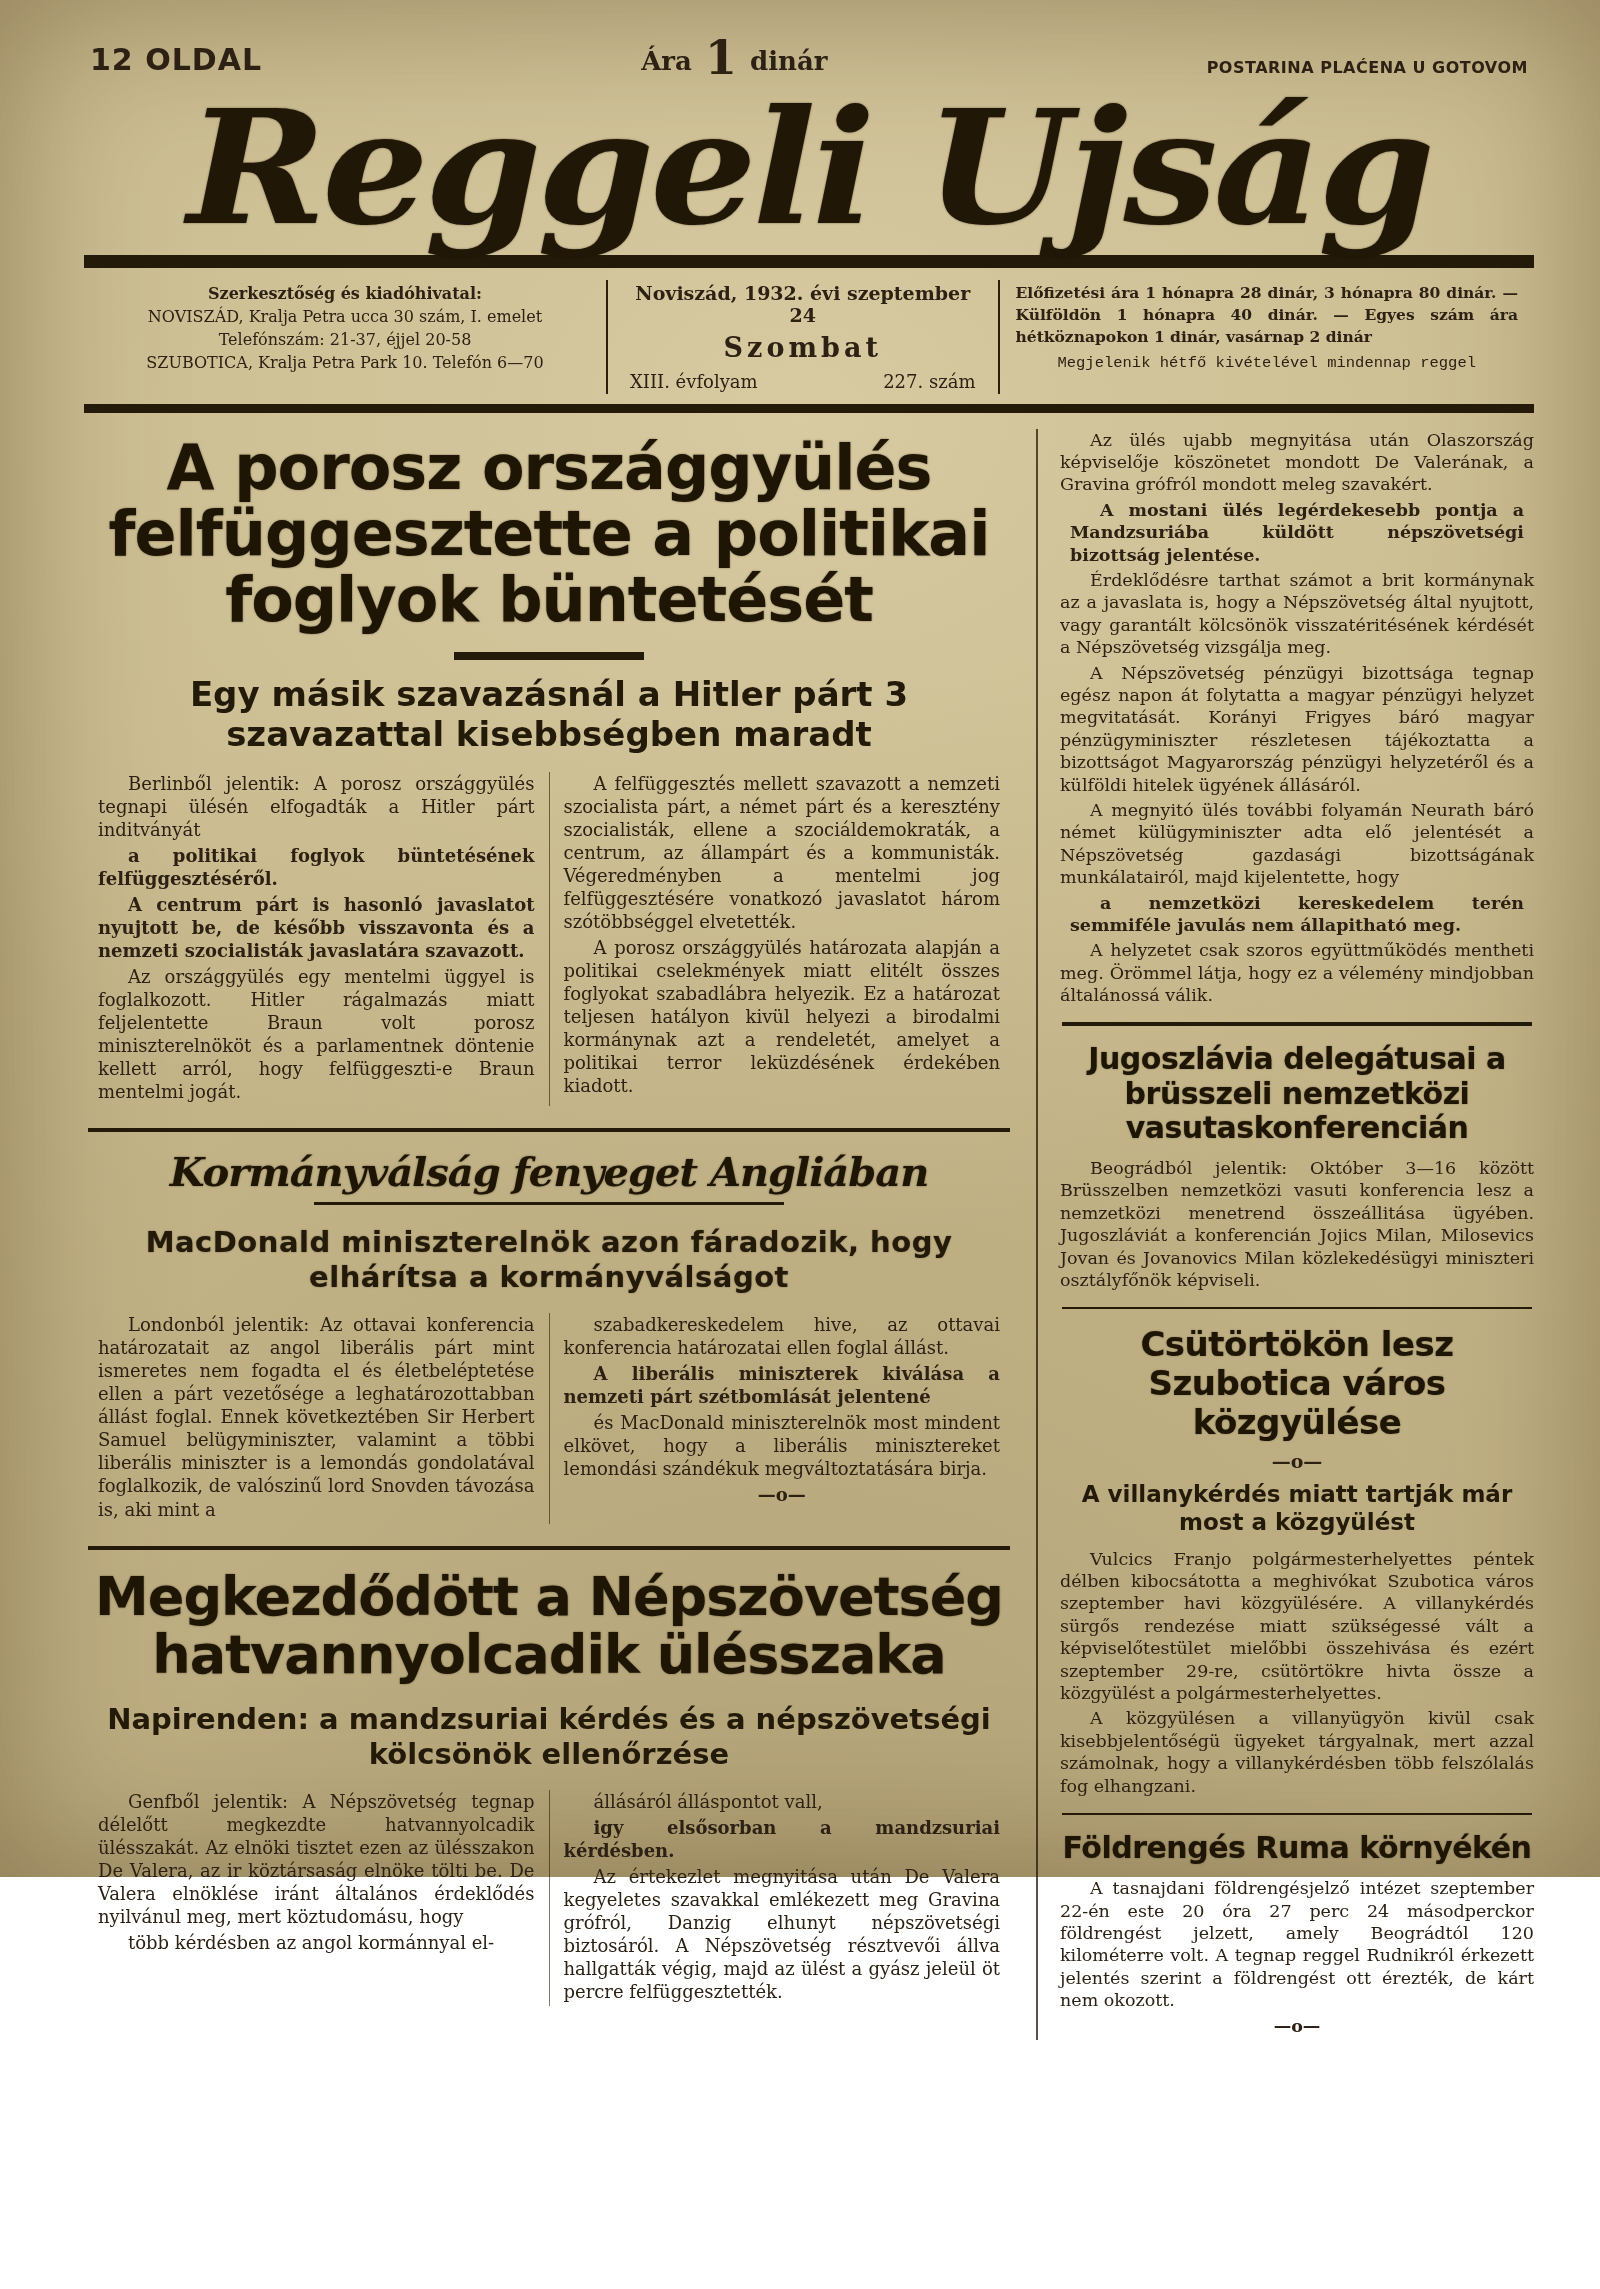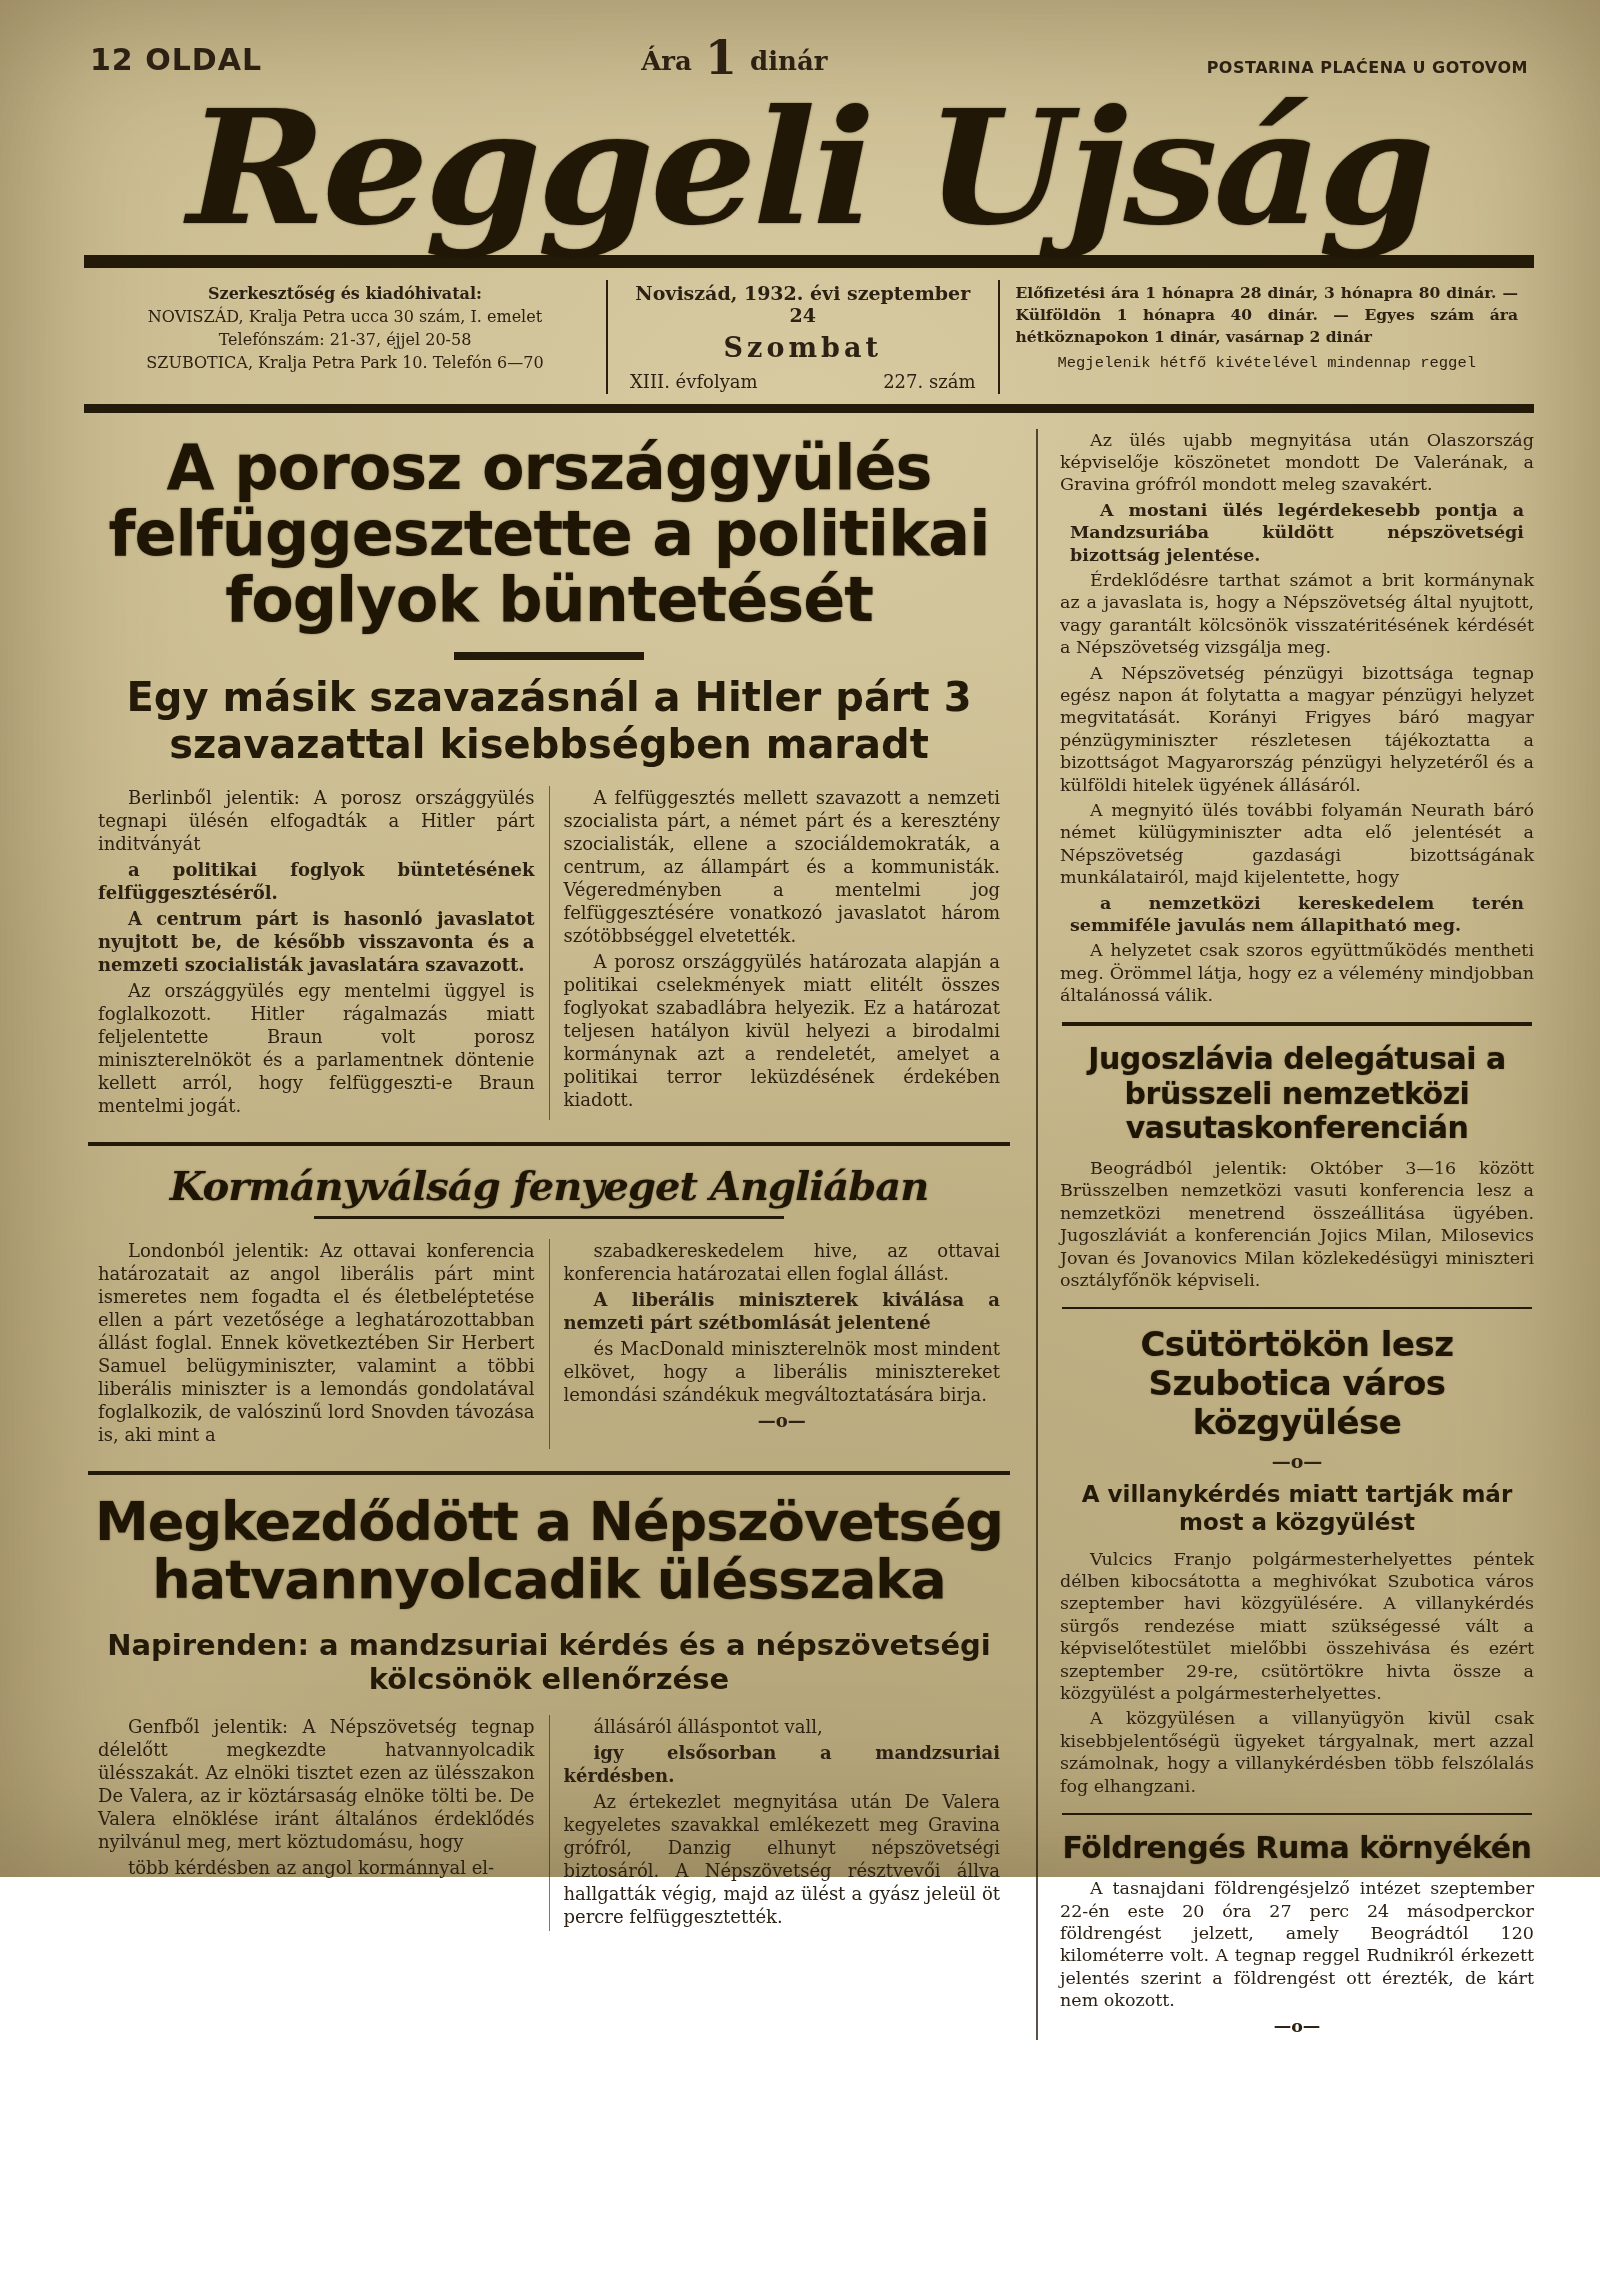--- a/index.html
+++ b/index.html
@@ -55,21 +55,21 @@
   .sec-rule{height:4px;background:#241a09;margin:22px 4px 18px;}
   
   .hl1{
     margin:6px 0 0;text-align:center;
     font-family:"DejaVu Sans",sans-serif;font-weight:bold;
     font-size:62px;line-height:1.07;letter-spacing:-1px;color:#1f1505;
     text-shadow:0 0 2px rgba(31,21,5,0.5);
   }
   .hl-bar{width:190px;height:8px;background:#241a09;margin:18px auto 14px;}
   .sh1{margin:0;text-align:center;font-family:"DejaVu Sans",sans-serif;font-weight:bold;
-    font-size:40px;line-height:1.18;color:#241a09;}
+    font-size:34px;line-height:1.18;color:#241a09;}
   .hl2{
     margin:2px 0 0;text-align:center;font-family:"DejaVu Serif",serif;
     font-style:italic;font-weight:bold;font-size:40px;line-height:1.08;
     letter-spacing:-1px;color:#1f1505;text-shadow:0 0 2px rgba(31,21,5,0.5);
   }
   .hl2-bar{width:470px;height:3px;background:#241a09;margin:8px auto 20px;}
   .sh2{margin:0;text-align:center;font-family:"DejaVu Sans",sans-serif;font-weight:bold;
     font-size:29px;line-height:1.22;letter-spacing:0.5px;color:#241a09;
     text-shadow:0 0 1.5px rgba(36,26,9,0.55);}
   .hl3{margin:4px 0 0;text-align:center;font-family:"DejaVu Sans",sans-serif;font-weight:bold;
@@ -158,20 +158,21 @@
               <p>A porosz országgyülés határozata alapján a politikai cselekmények miatt elitélt összes foglyokat szabadlábra helyezik. Ez a határozat teljesen hatályon kivül helyezi a birodalmi kormánynak azt a rendeletét, amelyet a politikai terror leküzdésének érdekében kiadott.</p>
             </div>
         </div>
       </article>
 
       <div class="sec-rule"></div>
 
       <article>
         <h1 class="hl2">Kormányválság fenyeget Angliában</h1>
         <div class="hl2-bar"></div>
+        <h2 class="sh2">MacDonald miniszterelnök azon fáradozik, hogy elhárítsa a kormányválságot</h2>
         <div class="cols">
           <div class="col">
               <p>Londonból jelentik: Az ottavai konferencia határozatait az angol liberális párt mint ismeretes nem fogadta el és életbeléptetése ellen a párt vezetősége a leghatározottabban állást foglal. Ennek következtében Sir Herbert Samuel belügyminiszter, valamint a többi liberális miniszter is a lemondás gondolatával foglalkozik, de valószinű lord Snovden távozása is, aki mint a</p>
             </div>
           <div class="col">
               <p>szabadkereskedelem hive, az ottavai konferencia határozatai ellen foglal állást.</p>
               <p class="b">A liberális miniszterek kiválása a nemzeti párt szétbomlását jelentené</p>
               <p>és MacDonald miniszterelnök most mindent elkövet, hogy a liberális minisztereket lemondási szándékuk megváltoztatására birja.</p>
               <p class="c">—o—</p>
             </div>

